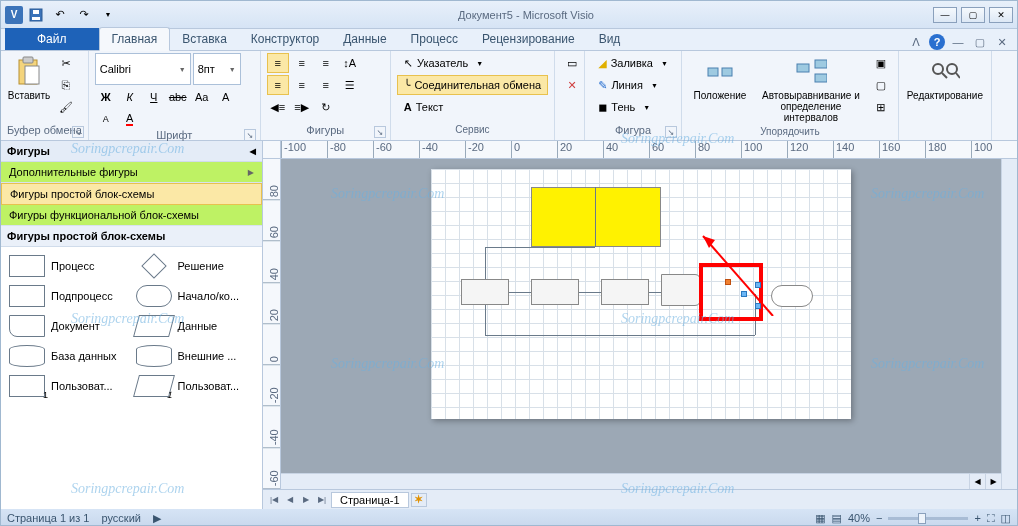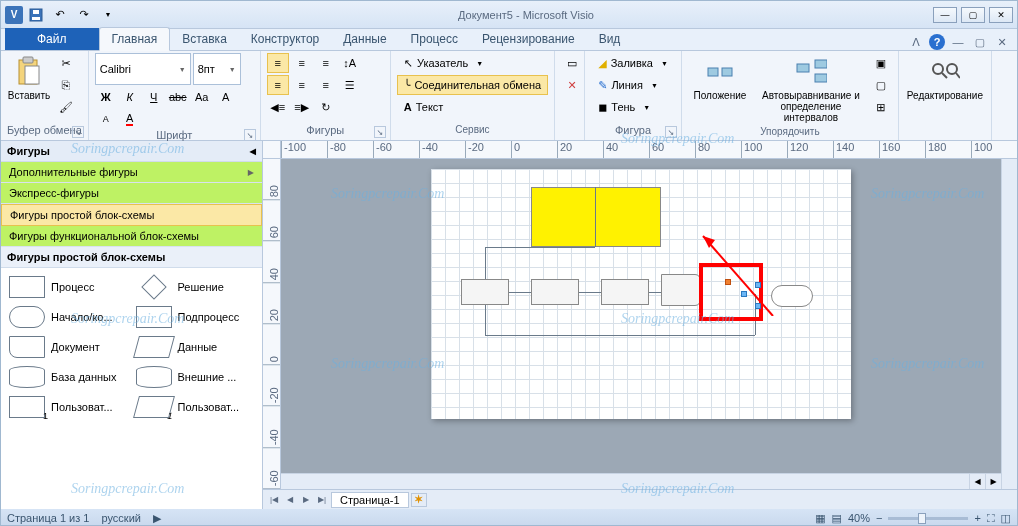--- a/index.html
+++ b/index.html
@@ -343,43 +343,42 @@
 <div class="workspace">
   <div class="shapes-pane">
     <div class="sp-head">
         <span>Фигуры</span>
         <span class="ar">◀</span>
       </div>
     <div class="sp-item">
         <span>Дополнительные фигуры</span>
         <span class="ar">▶</span>
       </div>
-    <div class="sp-item">Экспресс-фигуры</div>
     <div class="sp-item active">Фигуры простой блок-схемы</div>
     <div class="sp-item">Фигуры функциональной блок-схемы</div>
     <div class="sp-sec">Фигуры простой блок-схемы</div>
     <div class="sp-grid">
       <div class="gr">
         <div class="sp-cell">
             <div class="sh"></div>
             <span>Процесс</span>
           </div>
         <div class="sp-cell">
             <div class="sh diamond"></div>
             <span>Решение</span>
           </div>
       </div>
       <div class="gr">
         <div class="sp-cell">
+            <div class="sh"></div>
+            <span>Подпроцесс</span>
+          </div>
+        <div class="sp-cell">
             <div class="sh pill"></div>
             <span>Начало/ко...</span>
-          </div>
-        <div class="sp-cell">
-            <div class="sh"></div>
-            <span>Подпроцесс</span>
           </div>
       </div>
       <div class="gr">
         <div class="sp-cell">
             <div class="sh doc"></div>
             <span>Документ</span>
           </div>
         <div class="sp-cell">
             <div class="sh para"></div>
             <span>Данные</span>

